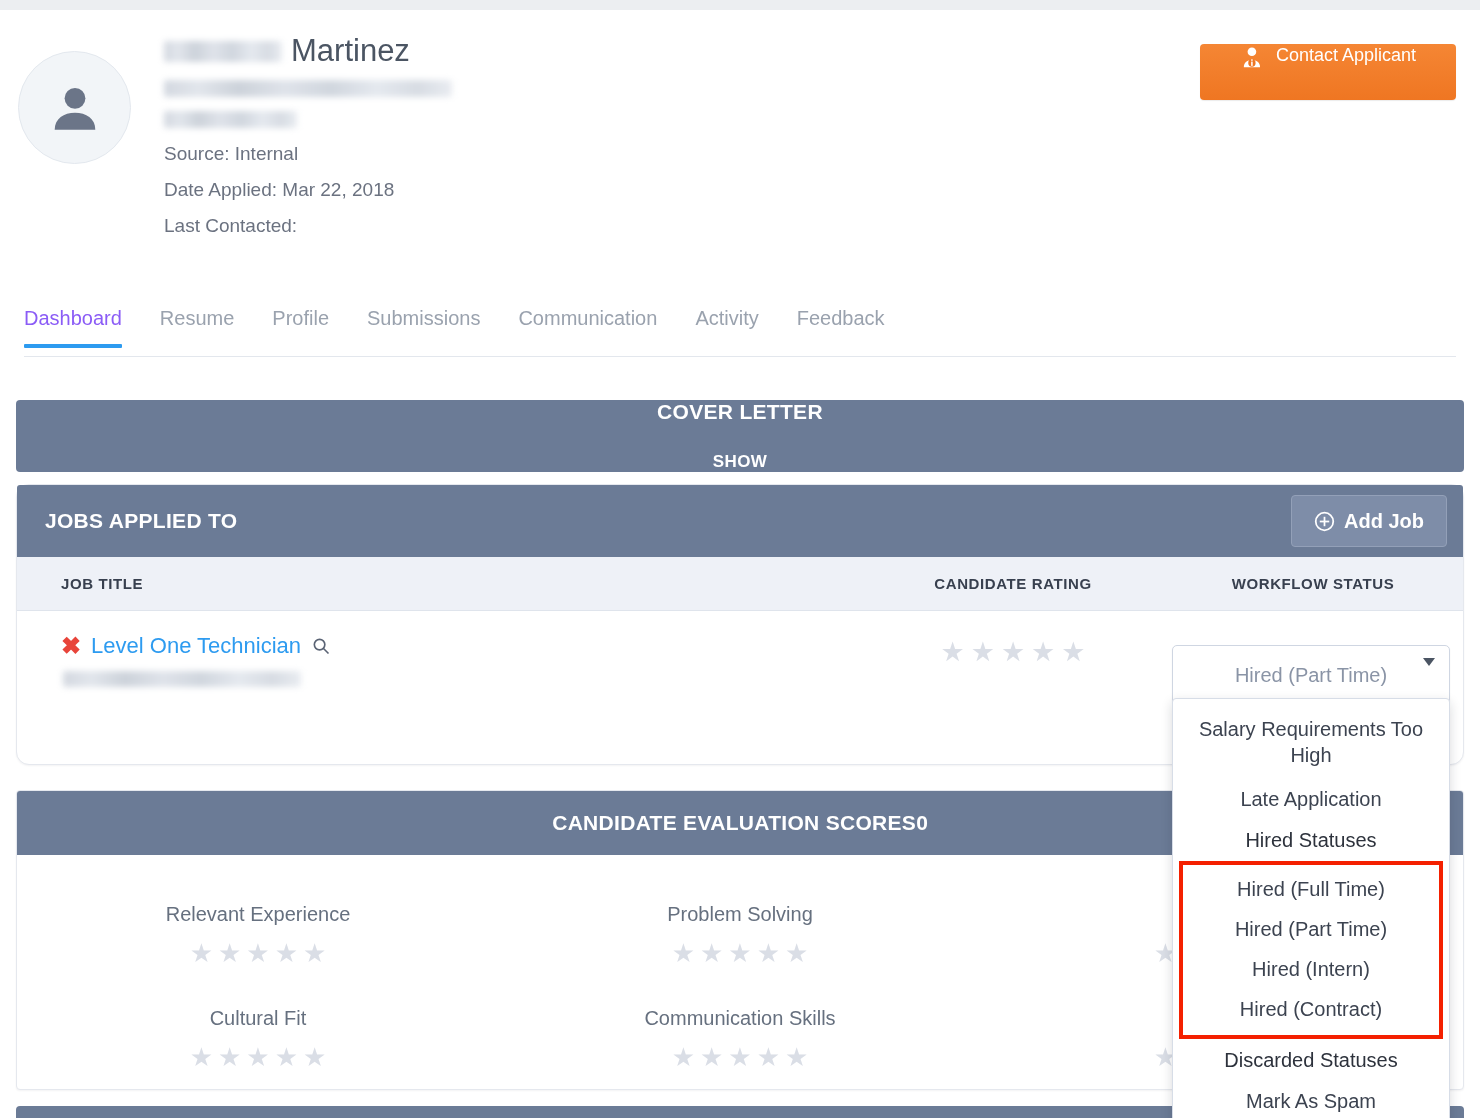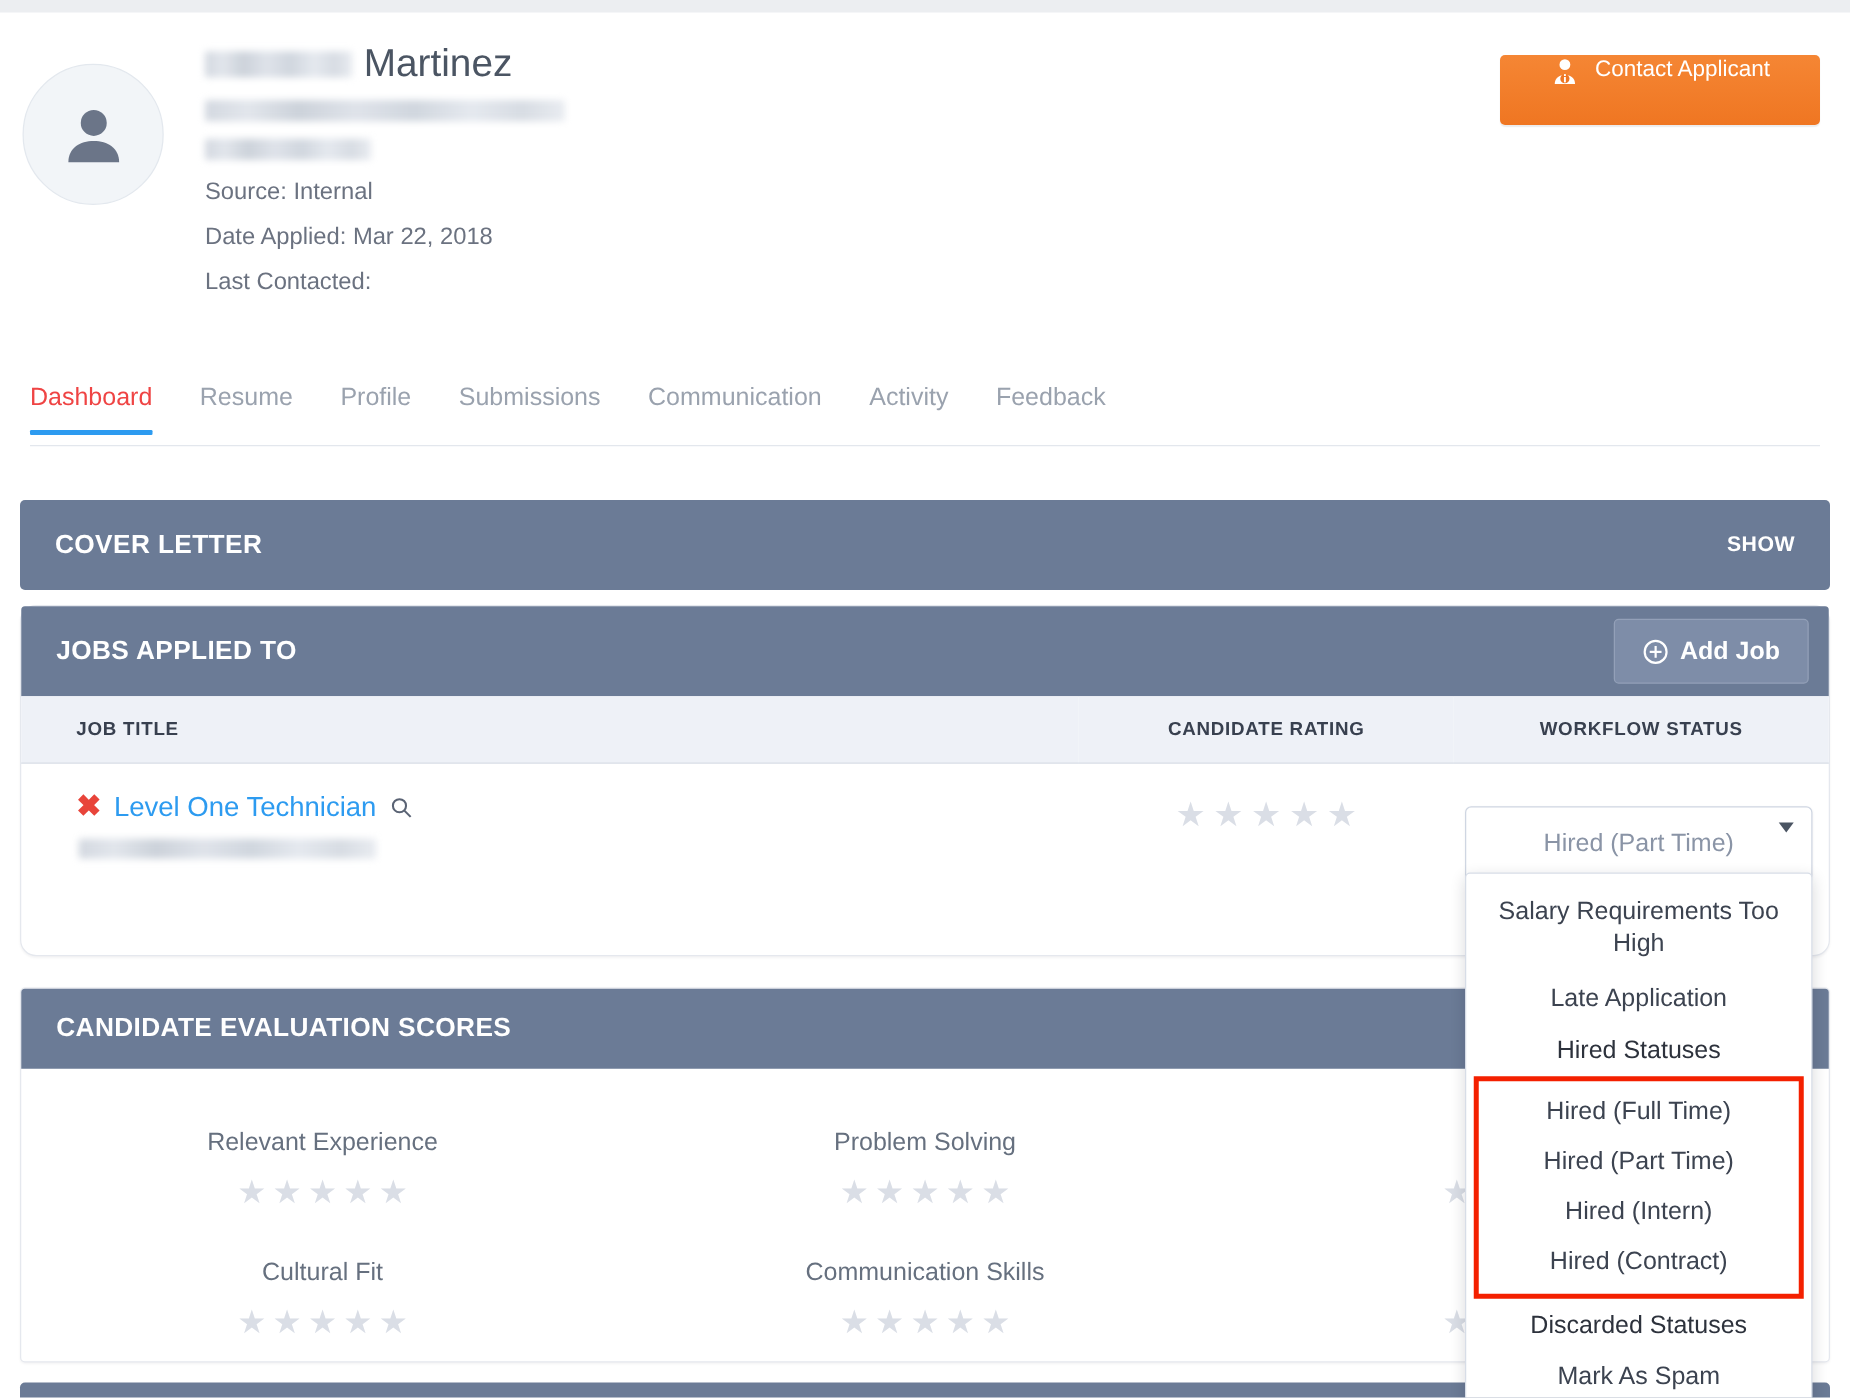--- a/index.html
+++ b/index.html
@@ -67,21 +67,21 @@
   .tabs {
     position: absolute; top: 305px; left: 24px; width: 1432px; height: 52px;
     border-bottom: 1px solid #e3e7ed;
     display: flex; align-items: flex-start; gap: 0;
   }
   .tab {
     font-size: 20px; color: #9aa2ae; padding: 0 19px 16px 19px;
     cursor: pointer; white-space: nowrap; position: relative; line-height: 26px;
   }
   .tab:first-child { padding-left: 0; }
-  .tab.active { color: #ef4444; }
+  .tab.active { color: #8b5cf6; }
   .tab.active:after {
     content: ""; position: absolute; left: 0; right: 19px; bottom: -1px;
     height: 4px; background: #2d9bf0; border-radius: 1px;
   }
 
   
   .panel {
     position: absolute; left: 16px; width: 1448px;
     background: #fff; border: 1px solid #e5e8ee; border-radius: 4px;
     box-shadow: 0 1px 2px rgba(16,24,40,.05);
@@ -95,21 +95,21 @@
     font-size: 21px; font-weight: 700; letter-spacing: .3px; text-transform: uppercase;
   }
   .panel-link {
     font-size: 17px; font-weight: 700; letter-spacing: .4px; color: #fff;
     cursor: pointer; text-transform: uppercase;
   }
   .head-count { font-size: 21px; font-weight: 700; color: #fff; }
 
   
   #cover-letter-panel { top: 400px; height: 72px; border: none; box-shadow: none; }
-  #cover-letter-panel .panel-head { height: 72px; border-radius: 4px; }
+  #cover-letter-panel .panel-head { height: 72px; border-radius: 4px; flex-direction: column; }
 
   
   #jobs-panel { top: 484px; height: 281px; border-radius: 13px; }
   #jobs-panel .panel-head { height: 72px; padding-right: 16px; }
   .add-job-btn {
     background: #7e8da8; border: 1px solid #93a0b8; border-radius: 4px;
     color: #fff; font-size: 20px; font-weight: 700;
     height: 52px; padding: 0 22px; display: flex; align-items: center; gap: 9px;
     cursor: pointer;
   }
@@ -130,21 +130,21 @@
   .job-title-row { display: flex; align-items: center; gap: 10px; }
   .x-icon { color: #e8443a; font-size: 24px; font-weight: 700; line-height: 1; cursor: pointer; }
   .job-link { color: #2d9bf0; font-size: 22px; cursor: pointer; }
   .mag-icon { width: 20px; height: 20px; color: #5a6374; }
   .blur-sub { width: 238px; height: 16px; margin-top: 12px; margin-left: 2px; }
   .stars { display: flex; justify-content: center; gap: 6px; padding-top: 6px; }
   .star { color: #dadee6; font-size: 27px; line-height: 27px; cursor: pointer; }
 
   
   #eval-panel { top: 790px; height: 300px; }
-  #eval-panel .panel-head { height: 64px; }
+  #eval-panel .panel-head { height: 64px; justify-content: center; }
   .eval-grid {
     display: grid; grid-template-columns: repeat(3, 1fr);
     padding: 48px 0 40px 0; row-gap: 40px;
   }
   .eval-item { text-align: center; }
   .eval-label { font-size: 20px; color: #66707f; margin-bottom: 14px; }
   .eval-stars { display: flex; justify-content: center; gap: 5px; }
   .eval-stars .star { font-size: 26px; }
 
   

